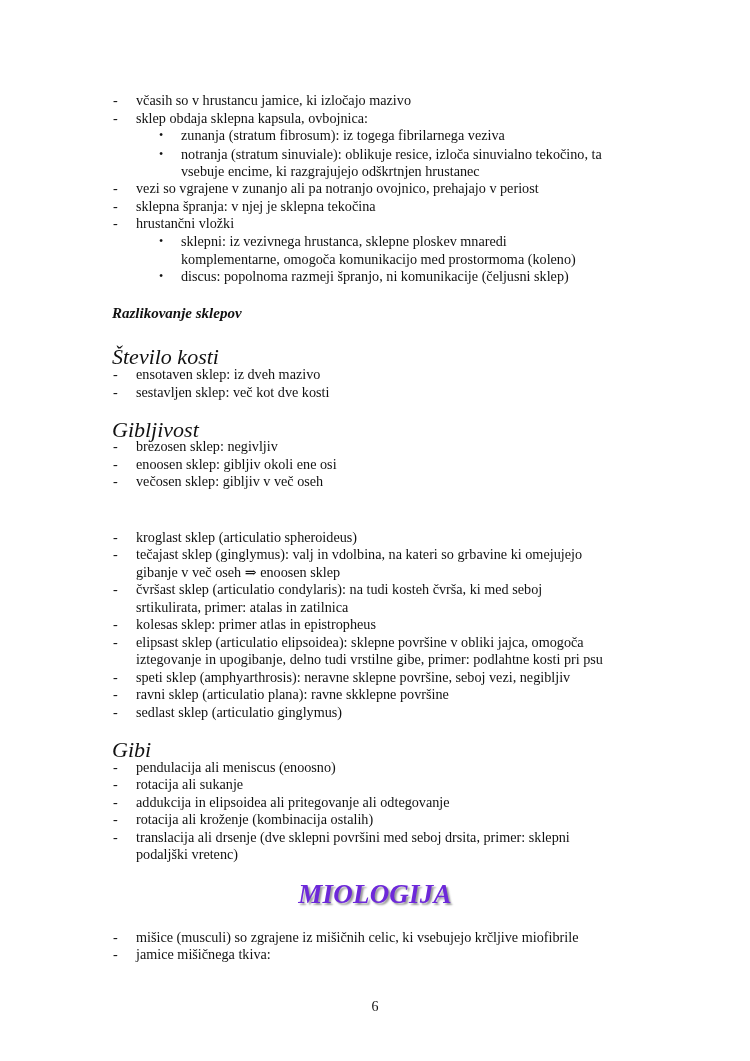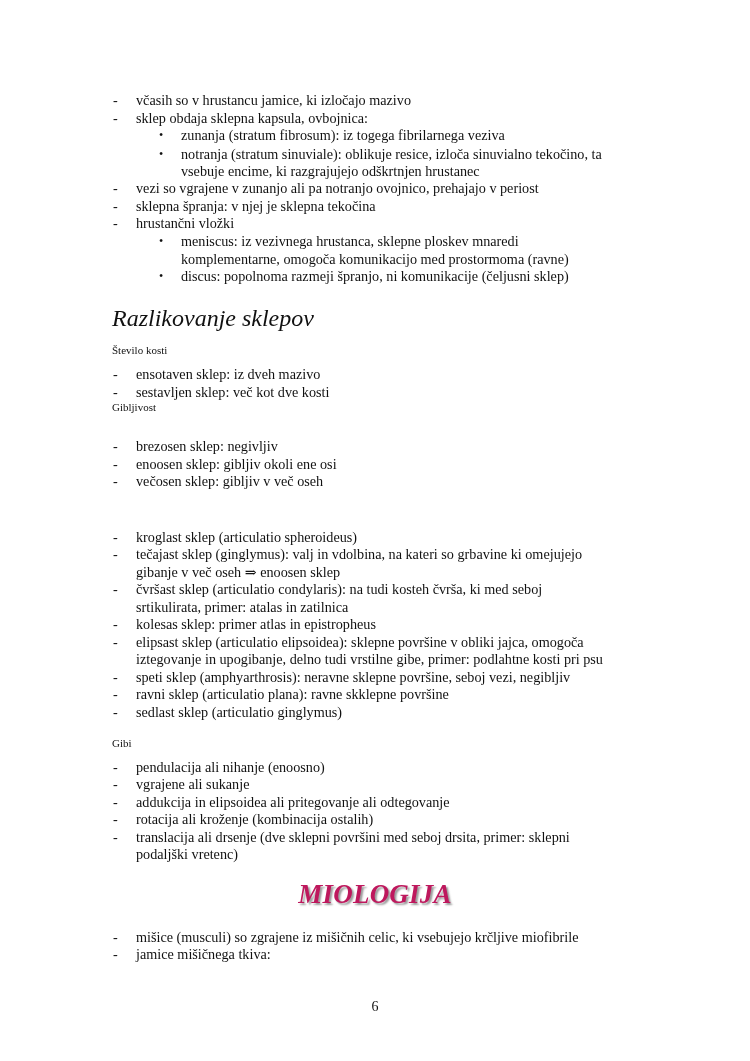--- a/index.html
+++ b/index.html
@@ -10,29 +10,29 @@
     }
     .page { position: absolute; left: 0; top: 0; width: 750px; height: 1061px; }
     .line {
       position: absolute; font-size: 14.2px; line-height: 17px; white-space: nowrap;
     }
     .dash { position: absolute; left: 113px; }
     .txt  { position: absolute; left: 136px; }
     .bul  { position: absolute; left: 159px; font-size: 12px; }
     .btxt { position: absolute; left: 181px; }
     .h2 {
-      position: absolute; left: 112px; font-style: italic; font-size: 24px; white-space: nowrap;
+      position: absolute; left: 112px; font-style: italic; font-size: 15px; white-space: nowrap; font-weight: bold;
     }
     .h3 {
-      position: absolute; left: 112px; font-size: 11px; white-space: nowrap;
+      position: absolute; left: 112px; font-style: italic; font-size: 22px; white-space: nowrap;
     }
     .h1 {
       position: absolute; left: 0; width: 750px; text-align: center;
       font-weight: bold; font-style: italic; font-size: 27px; letter-spacing: 0.2px;
-      color: #be185d;
+      color: #6d28d9;
       text-shadow: 2px 2px 2px #9a9a9a;
     }
     .pagenum { position: absolute; left: 0; width: 750px; text-align: center; font-size: 14px; }
   </style>
 </head>
 <body>
 
 <div class="page">
 
   <div class="line" style="top:92px">
@@ -61,43 +61,43 @@
   <div class="line" style="top:198px">
     <span class="dash">-</span>
     <span class="txt">sklepna špranja: v njej je sklepna tekočina</span>
   </div>
   <div class="line" style="top:215px">
     <span class="dash">-</span>
     <span class="txt">hrustančni vložki</span>
   </div>
   <div class="line" style="top:233px">
     <span class="bul">•</span>
-    <span class="btxt">meniscus: iz vezivnega hrustanca, sklepne ploskev mnaredi</span>
+    <span class="btxt">sklepni: iz vezivnega hrustanca, sklepne ploskev mnaredi</span>
   </div>
   <div class="line" style="top:251px">
-    <span class="btxt">komplementarne, omogoča komunikacijo med prostormoma (ravne)</span>
+    <span class="btxt">komplementarne, omogoča komunikacijo med prostormoma (koleno)</span>
   </div>
   <div class="line" style="top:268px">
     <span class="bul">•</span>
     <span class="btxt">discus: popolnoma razmeji špranjo, ni komunikacije (čeljusni sklep)</span>
   </div>
 
   <div class="h2" style="top:305px">Razlikovanje sklepov</div>
 
   <div class="h3" style="top:344px">Število kosti</div>
   <div class="line" style="top:366px">
     <span class="dash">-</span>
     <span class="txt">ensotaven sklep: iz dveh mazivo</span>
   </div>
   <div class="line" style="top:384px">
     <span class="dash">-</span>
     <span class="txt">sestavljen sklep: več kot dve kosti</span>
   </div>
 
-  <div class="h3" style="top:401px">Gibljivost</div>
+  <div class="h3" style="top:417px">Gibljivost</div>
   <div class="line" style="top:438px">
     <span class="dash">-</span>
     <span class="txt">brezosen sklep: negivljiv</span>
   </div>
   <div class="line" style="top:456px">
     <span class="dash">-</span>
     <span class="txt">enoosen sklep: gibljiv okoli ene osi</span>
   </div>
   <div class="line" style="top:473px">
     <span class="dash">-</span>
@@ -142,25 +142,25 @@
     <span class="txt">ravni sklep (articulatio plana): ravne skklepne površine</span>
   </div>
   <div class="line" style="top:704px">
     <span class="dash">-</span>
     <span class="txt">sedlast sklep (articulatio ginglymus)</span>
   </div>
 
   <div class="h3" style="top:737px">Gibi</div>
   <div class="line" style="top:759px">
     <span class="dash">-</span>
-    <span class="txt">pendulacija ali nihanje (enoosno)</span>
+    <span class="txt">pendulacija ali meniscus (enoosno)</span>
   </div>
   <div class="line" style="top:776px">
     <span class="dash">-</span>
-    <span class="txt">vgrajene ali sukanje</span>
+    <span class="txt">rotacija ali sukanje</span>
   </div>
   <div class="line" style="top:794px">
     <span class="dash">-</span>
     <span class="txt">addukcija in elipsoidea ali pritegovanje ali odtegovanje</span>
   </div>
   <div class="line" style="top:811px">
     <span class="dash">-</span>
     <span class="txt">rotacija ali kroženje (kombinacija ostalih)</span>
   </div>
   <div class="line" style="top:829px">

